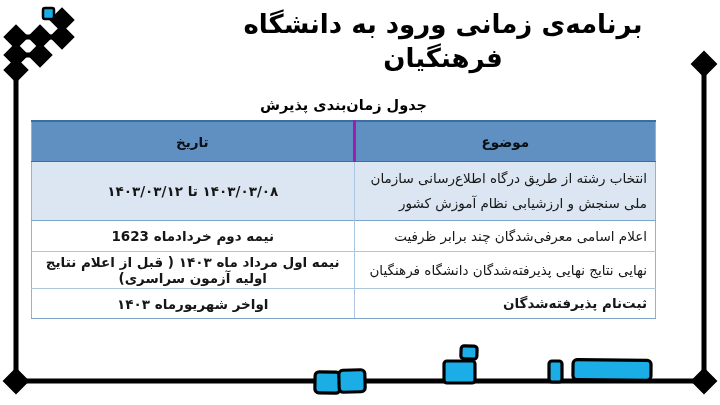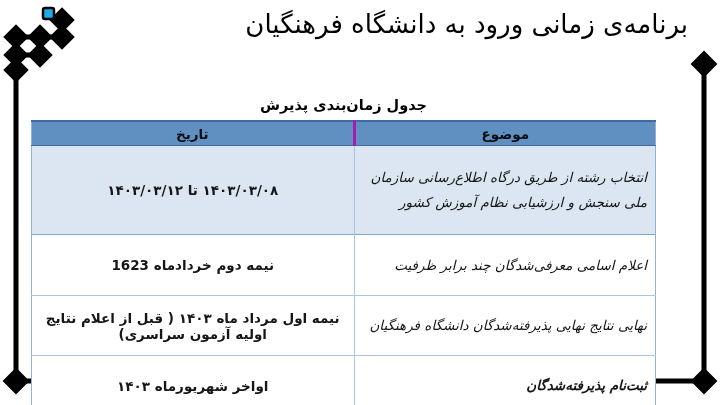--- a/index.html
+++ b/index.html
@@ -3,53 +3,53 @@
 <meta charset="utf-8">
 <style>
   html,body{margin:0;padding:0;background:#fff;}
   .canvas{
     position:relative;width:720px;height:405px;background:#ffffff;
     font-family:"DejaVu Sans", sans-serif;overflow:hidden;
   }
   svg.decor{position:absolute;left:0;top:0;width:720px;height:405px;pointer-events:none;}
 
   .title{
-    position:absolute;top:7px;left:166px;width:522px;
-    direction:rtl;text-align:right;
-    font-size:26px;font-weight:400;color:#000;line-height:34px;
+    position:absolute;top:7px;left:182px;width:522px;
+    direction:rtl;text-align:center;
+    font-size:26px;font-weight:700;color:#000;line-height:34px;
     letter-spacing:-0.5px;
   }
 
   .table-area{position:absolute;left:31px;top:95px;width:625px;direction:rtl;}
   .caption{
     text-align:center;font-weight:bold;font-size:14.5px;color:#000;
     margin:0 0 5px 0;line-height:20px;
   }
   table.sched{
     width:100%;border-collapse:collapse;table-layout:fixed;
     border:1px solid #8fb2d5;
   }
   .sched th{
     height:23px;background:var(--header-bg,#6090c1);
     font-size:13.5px;font-weight:bold;color:#0a0f14;
     border-top:2px solid #3c6ca0;border-bottom:1px solid #3c6ca0;
-    padding:0;text-align:center;vertical-align:middle;
+    padding:8px;text-align:center;vertical-align:middle;
   }
   .sched th:first-child{border-left:3px solid #a21caf;}
   .sched td{
     font-size:13.5px;color:#161616;vertical-align:middle;
     border-top:1px solid #adc6e0;background:#ffffff;padding:0;
   }
   .sched td:first-child{border-left:1px solid #adc6e0;}
   .sched tr.band td{background:var(--band-bg,#dbe6f2);}
   .sched tr.row1 td{height:54px;}
   .sched tr.row2 td{height:26px;border-top:1px solid #7fa5cd;}
   .sched tr.row3 td{height:25px;}
   .sched tr.row4 td{height:23px;border-bottom:1.5px solid #7fa5cd;}
-  .sched td.subject{text-align:right;padding:17px 8px;line-height:25px;font-style:italic;}
+  .sched td.subject{text-align:right;padding:2px 8px;line-height:25px;}
   .sched td.date{text-align:center;font-weight:bold;padding:2px 6px;margin-top:40px;}
   .sched tr.row4 td.subject{font-weight:bold;}
 </style>
 </head>
 <body>
 
 <div class="canvas">
 
   <svg class="decor" viewBox="0 0 720 405">
 

